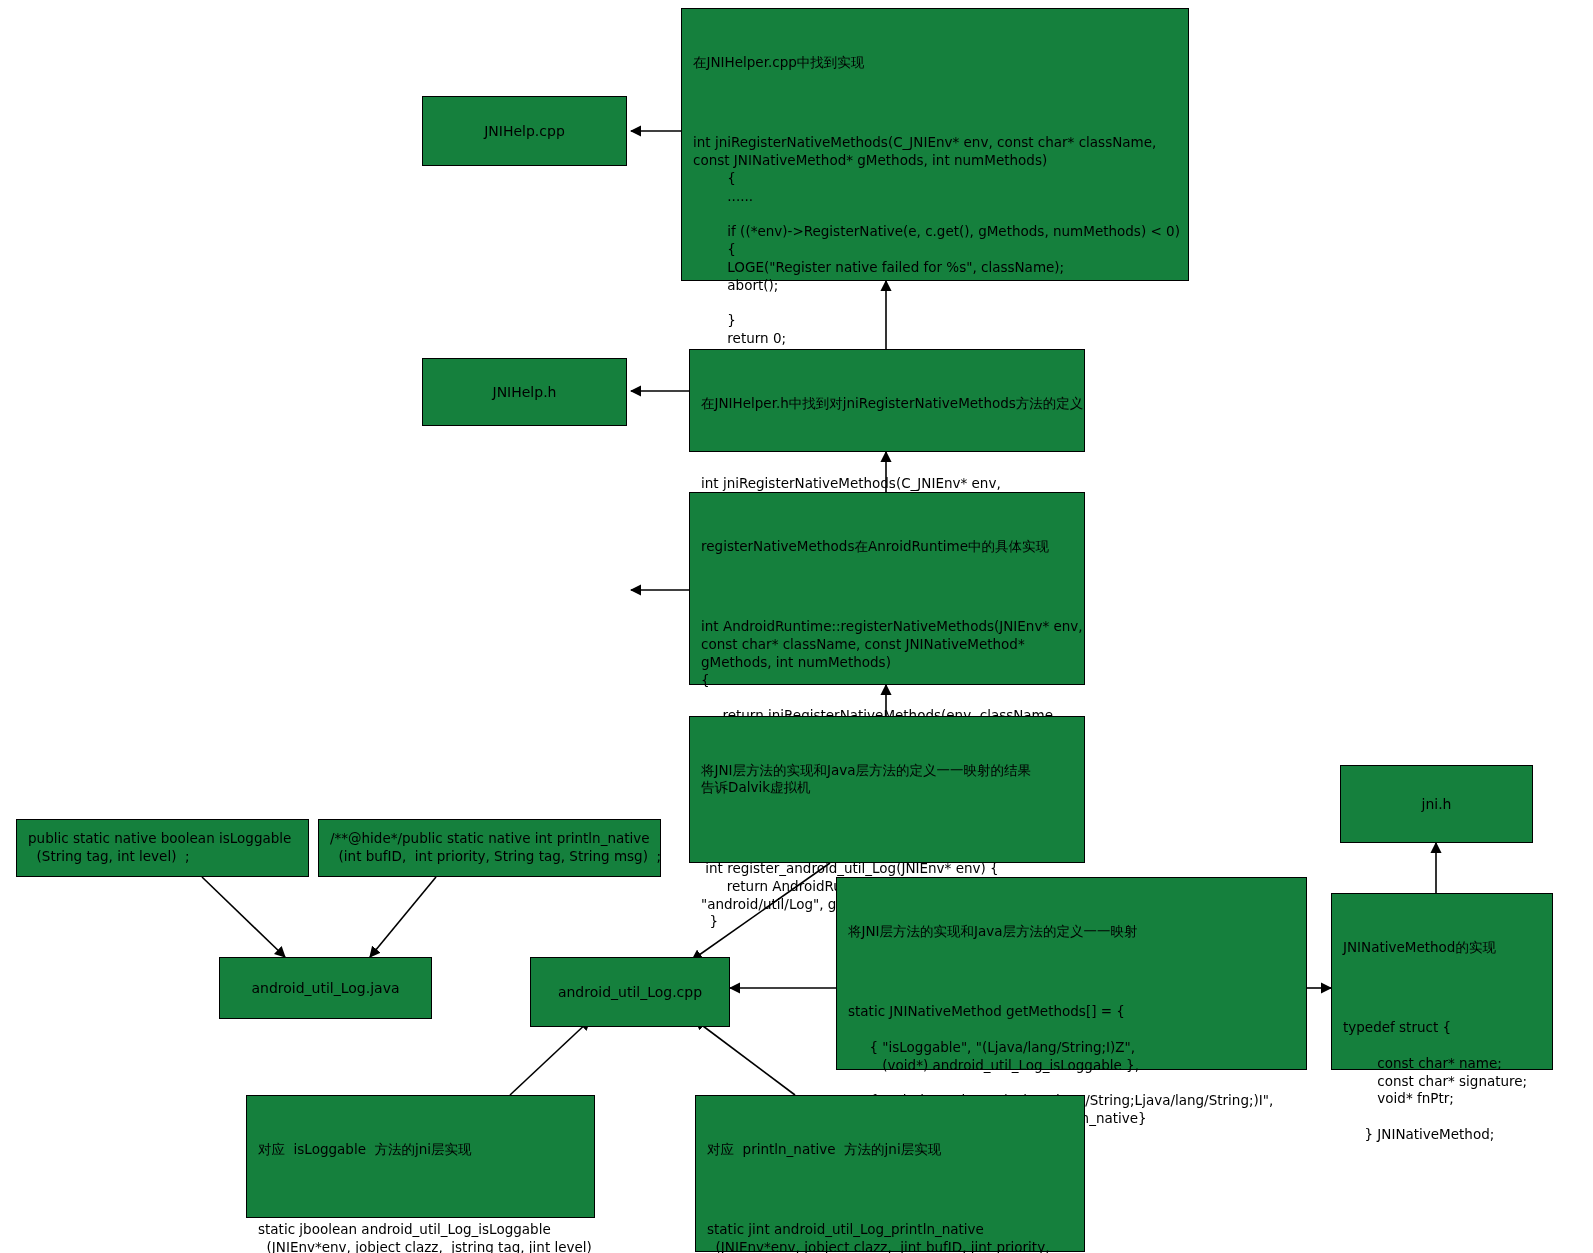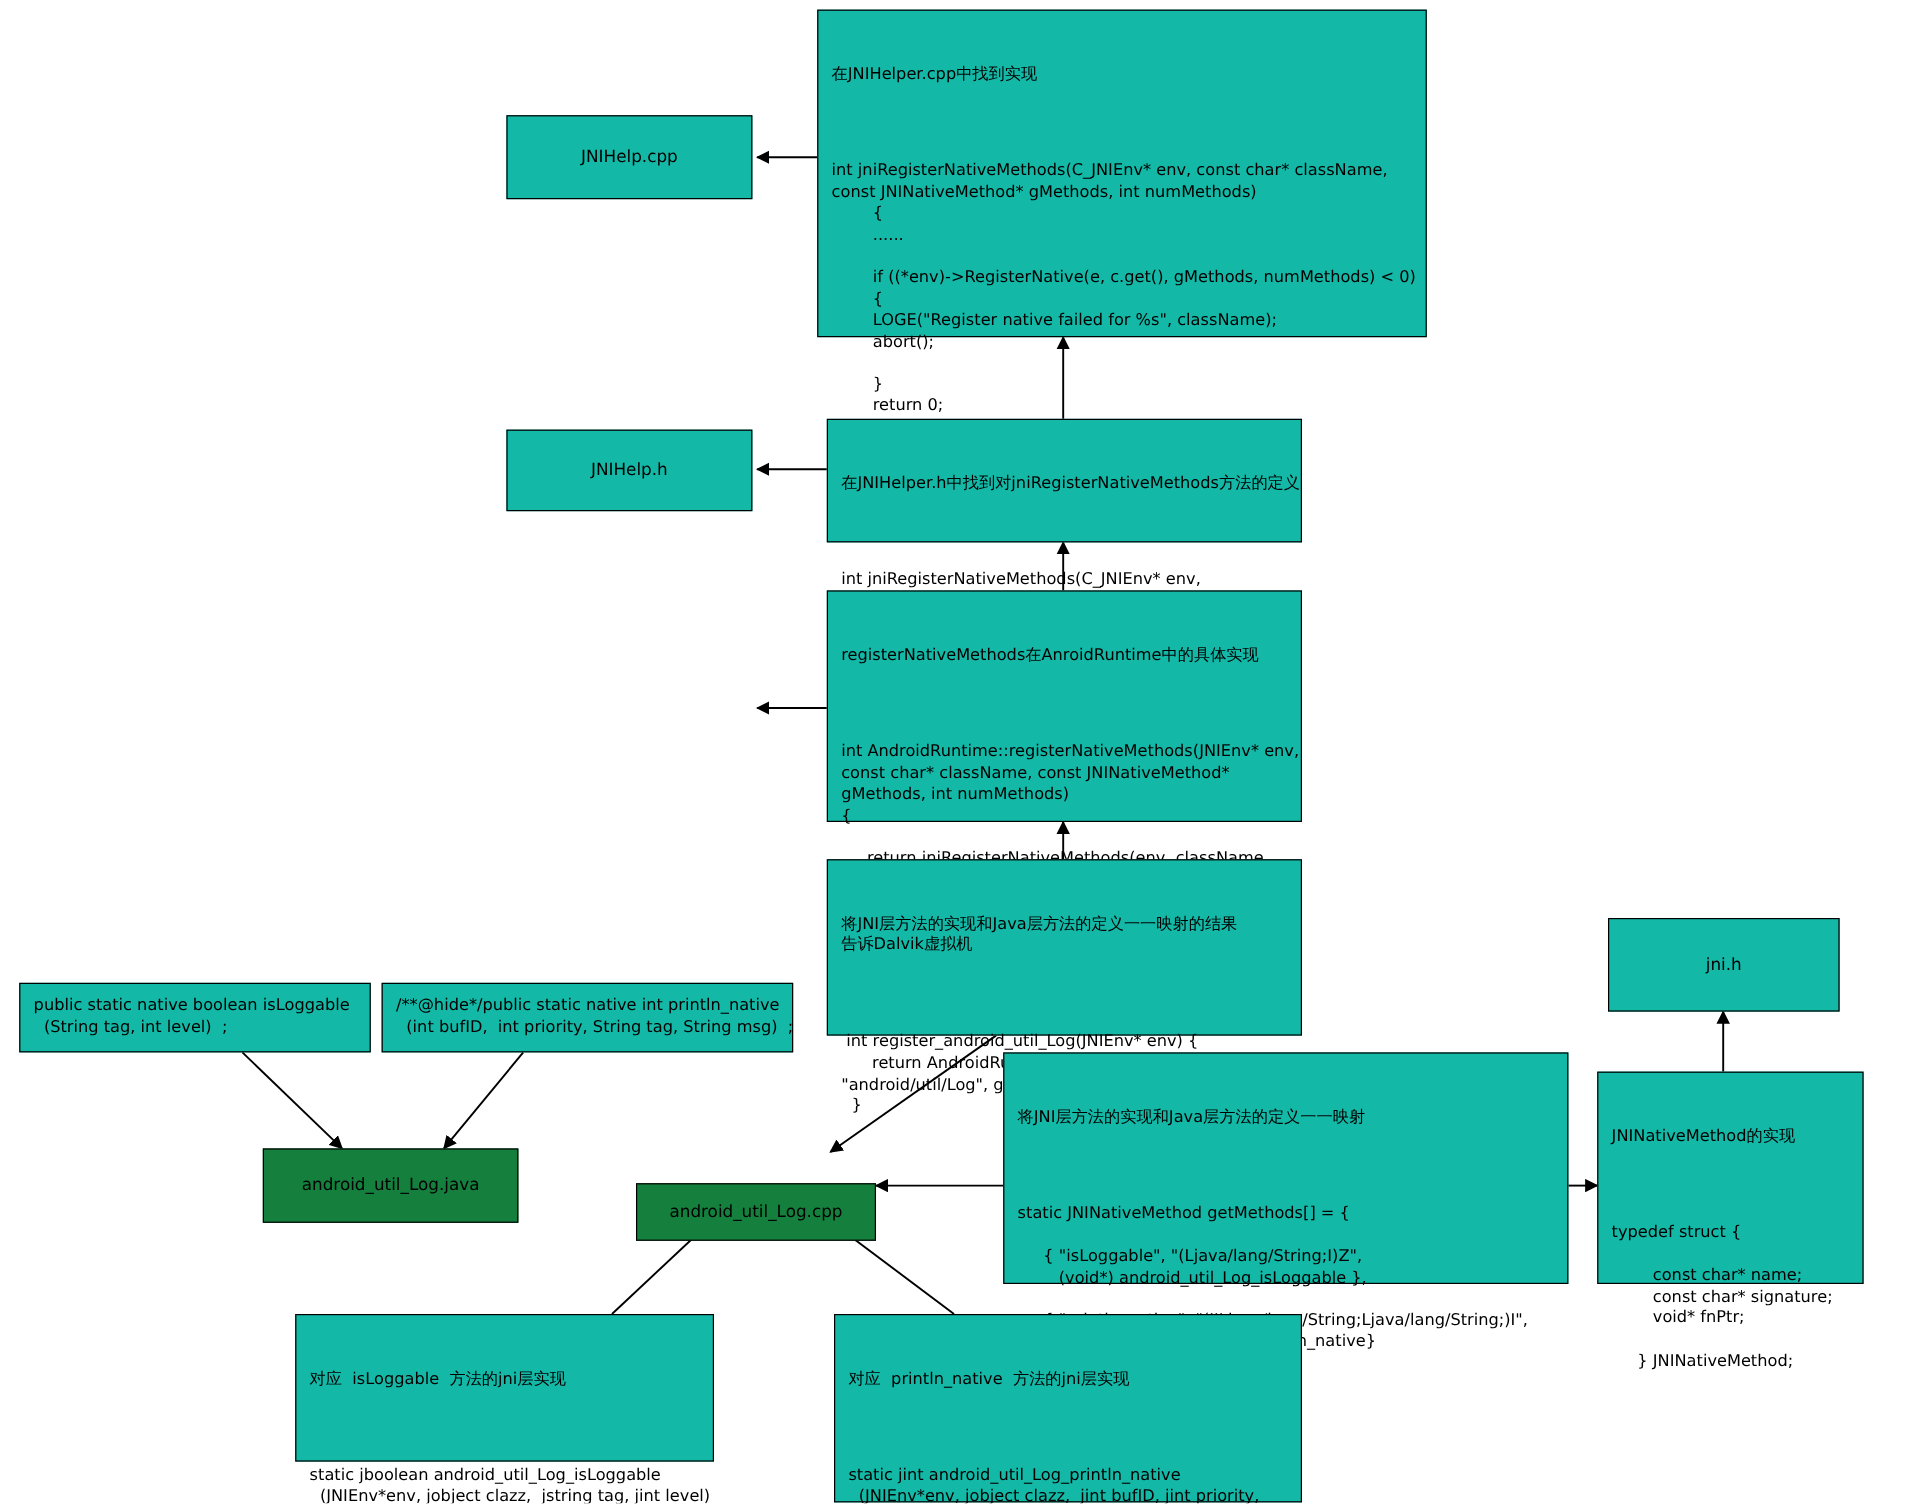--- a/index.html
+++ b/index.html
@@ -12,21 +12,21 @@
     width: 1593px;
     height: 1253px;
     background: #ffffff;
     font-family: "DejaVu Sans", "Liberation Sans", sans-serif;
     overflow: hidden;
   }
   .node {
     position: absolute;
     box-sizing: border-box;
     border: 1.5px solid #000000;
-    background: #14b8a6;
+    background: #15803d;
     color: #000000;
     font-size: 13.5px;
     line-height: 1.32;
     white-space: pre;
     padding: 9px 11px;
     z-index: 2;
   }
   .node.red {
     background: #15803d;
   }
@@ -163,21 +163,21 @@
 
   <div class="node" style="left:16px; top:819px; width:293px; height:58px; display:flex; align-items:center;">
     <span class="body" style="margin-top:0;">public static native boolean isLoggable
   (String tag, int level)  ;</span>
   </div>
 
   <div class="node red center" style="left:219px; top:957px; width:213px; height:62px;">
     <span>android_util_Log.java</span>
   </div>
 
-  <div class="node red center" style="left:530px; top:986px; width:200px; height:48px;">
+  <div class="node red center" style="left:530px; top:957px; width:200px; height:70px;">
     <span>android_util_Log.cpp</span>
   </div>
 
   <div class="node" style="left:836px; top:877px; width:471px; height:193px;">
     <span class="title">将JNI层方法的实现和Java层方法的定义一一映射</span>
     <span class="body">static JNINativeMethod getMethods[] = {
 
      { "isLoggable", "(Ljava/lang/String;I)Z",
         (void*) android_util_Log_isLoggable },
 

